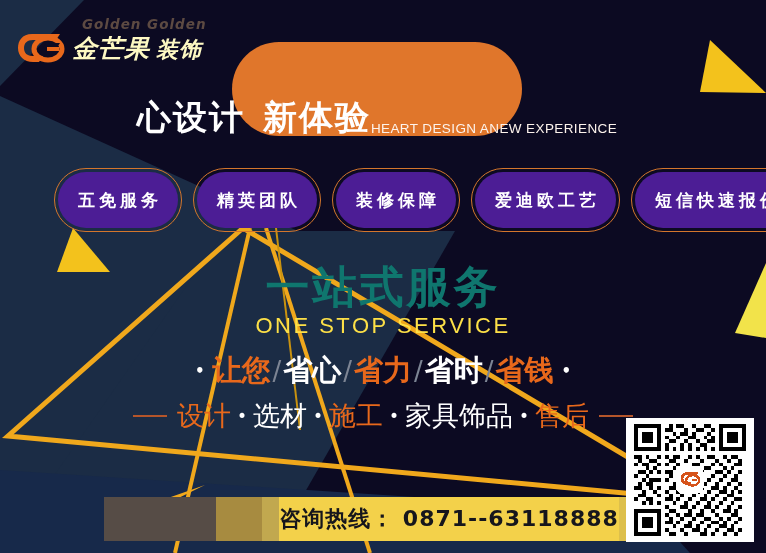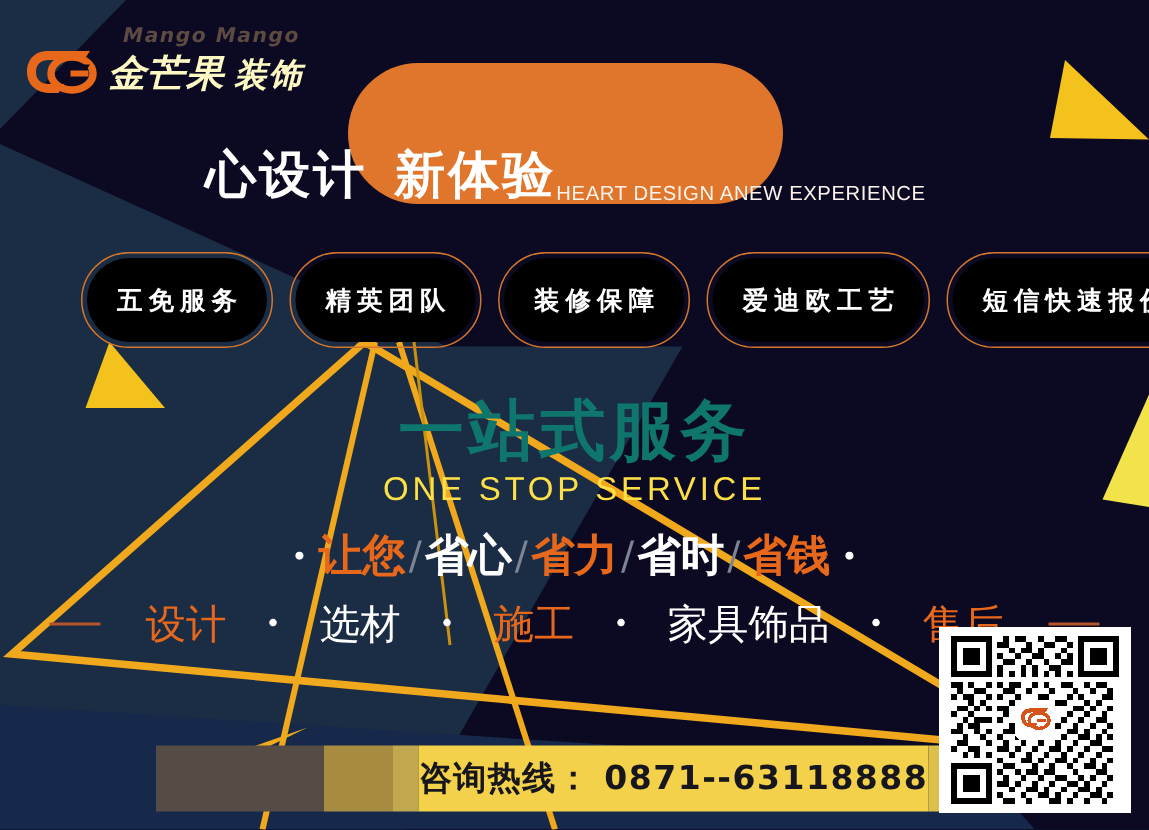--- a/index.html
+++ b/index.html
@@ -50,21 +50,21 @@
   }
 
   
   #features{position:absolute;left:54px;top:168px;height:64px;display:flex;gap:11px;}
   .feat{
     position:relative;
     border:1.3px solid #d4762c;border-radius:32px;
     padding:3px;box-sizing:border-box;height:64px;
   }
   .feat-inner{
-    background:#000000;border-radius:28px;height:100%;
+    background:#4c1d95;border-radius:28px;height:100%;
     display:flex;align-items:center;justify-content:center;
     padding:0 16px;box-sizing:border-box;
   }
   .feat-label{
     font-family:"DejaVu Sans","Liberation Sans",sans-serif;
     font-weight:bold;font-size:17px;color:#fff;letter-spacing:4px;
     white-space:nowrap;text-indent:4px;
   }
 
   
@@ -90,21 +90,21 @@
   #benefits .dot{color:#ffffff;font-size:15px;margin:0 8px;line-height:1;}
   #benefits .sep{color:#7d8594;font-weight:normal;font-size:26px;margin:0 2px;}
   .c-orange{color:#e8681b;}
   .c-white{color:#ffffff;}
 
   
   #services{
     position:absolute;left:0;top:398px;width:766px;
     display:flex;align-items:center;justify-content:center;
     font-family:"DejaVu Sans","Liberation Sans",sans-serif;
-    font-size:27px;white-space:nowrap;gap:20px;
+    font-size:27px;white-space:nowrap;
   }
   #services .rule{display:inline-block;width:34px;height:1.5px;background:#b5552a;margin:0 10px;}
   #services .mid{color:#ffffff;font-size:17px;margin:0 6px;line-height:1;}
 
   
   #hotline-bar{
     position:absolute;left:76px;top:497px;width:612px;height:44px;
     display:flex;
     margin-left:28px;
   }
@@ -157,21 +157,21 @@
     <line x1="276" y1="228" x2="300" y2="430" stroke="#c9920f" stroke-width="2"></line>
   </svg>
 
   <div id="logo-block">
     <svg id="logo-mark" viewBox="0 0 56 36">
       <path d="M44 4 H16 C6 4 2 11 2 18 C2 26 8 32 17 32 H23 L27 26 H17 C11 26 8 23 8 18 C8 13 11 10 17 10 H40 Z" fill="#e8681b"></path>
       <ellipse cx="32" cy="19" rx="14" ry="11" fill="none" stroke="#e8681b" stroke-width="5"></ellipse>
       <path d="M30 13 L44 13 L40 19 L26 19 Z" fill="#0c0a22"></path>
       <rect x="31" y="17" width="12" height="4" fill="#e8681b"></rect>
     </svg>
-    <div id="logo-en">Mango Mango</div>
+    <div id="logo-en">Golden Golden</div>
     <div id="logo-cn">
       <span>金芒果</span><span class="sub">装饰</span>
     </div>
   </div>
 
   <div id="headline-pill">
     <div id="headline-cn">
       <span>心设计</span><span class="gap"></span><span>新体验</span>
     </div>
     <div id="headline-en">HEART DESIGN ANEW EXPERIENCE</div>

